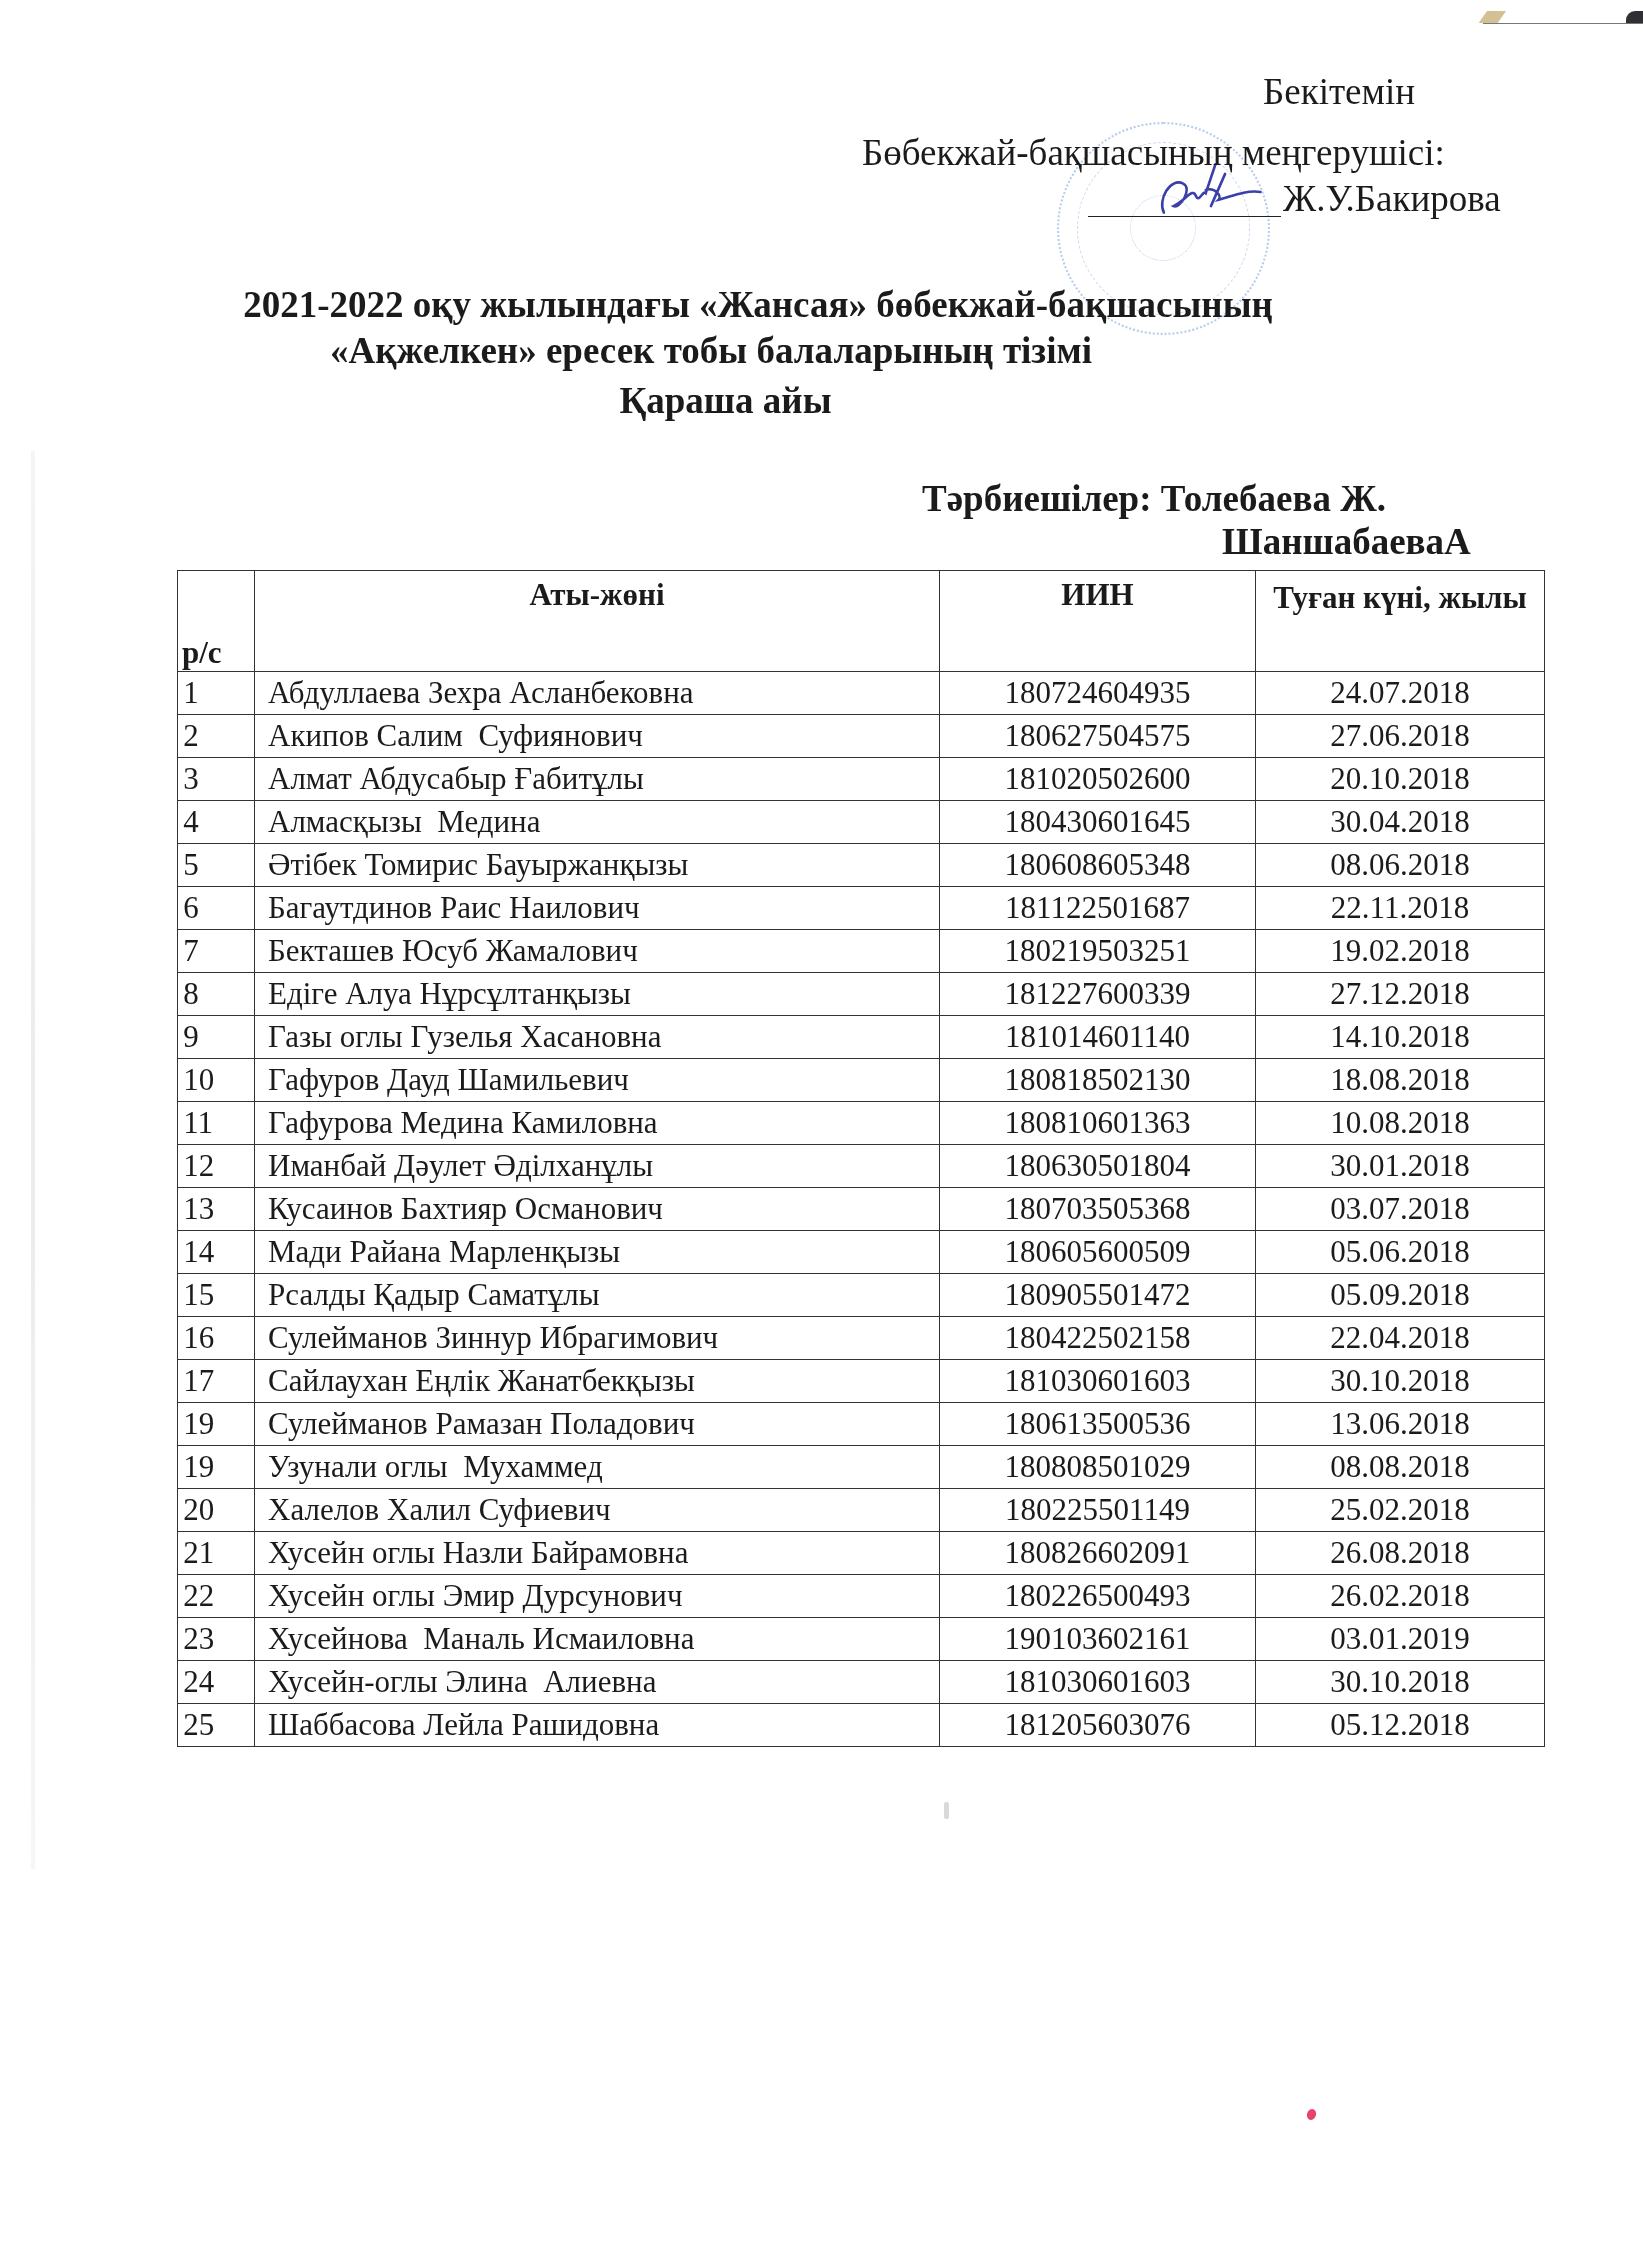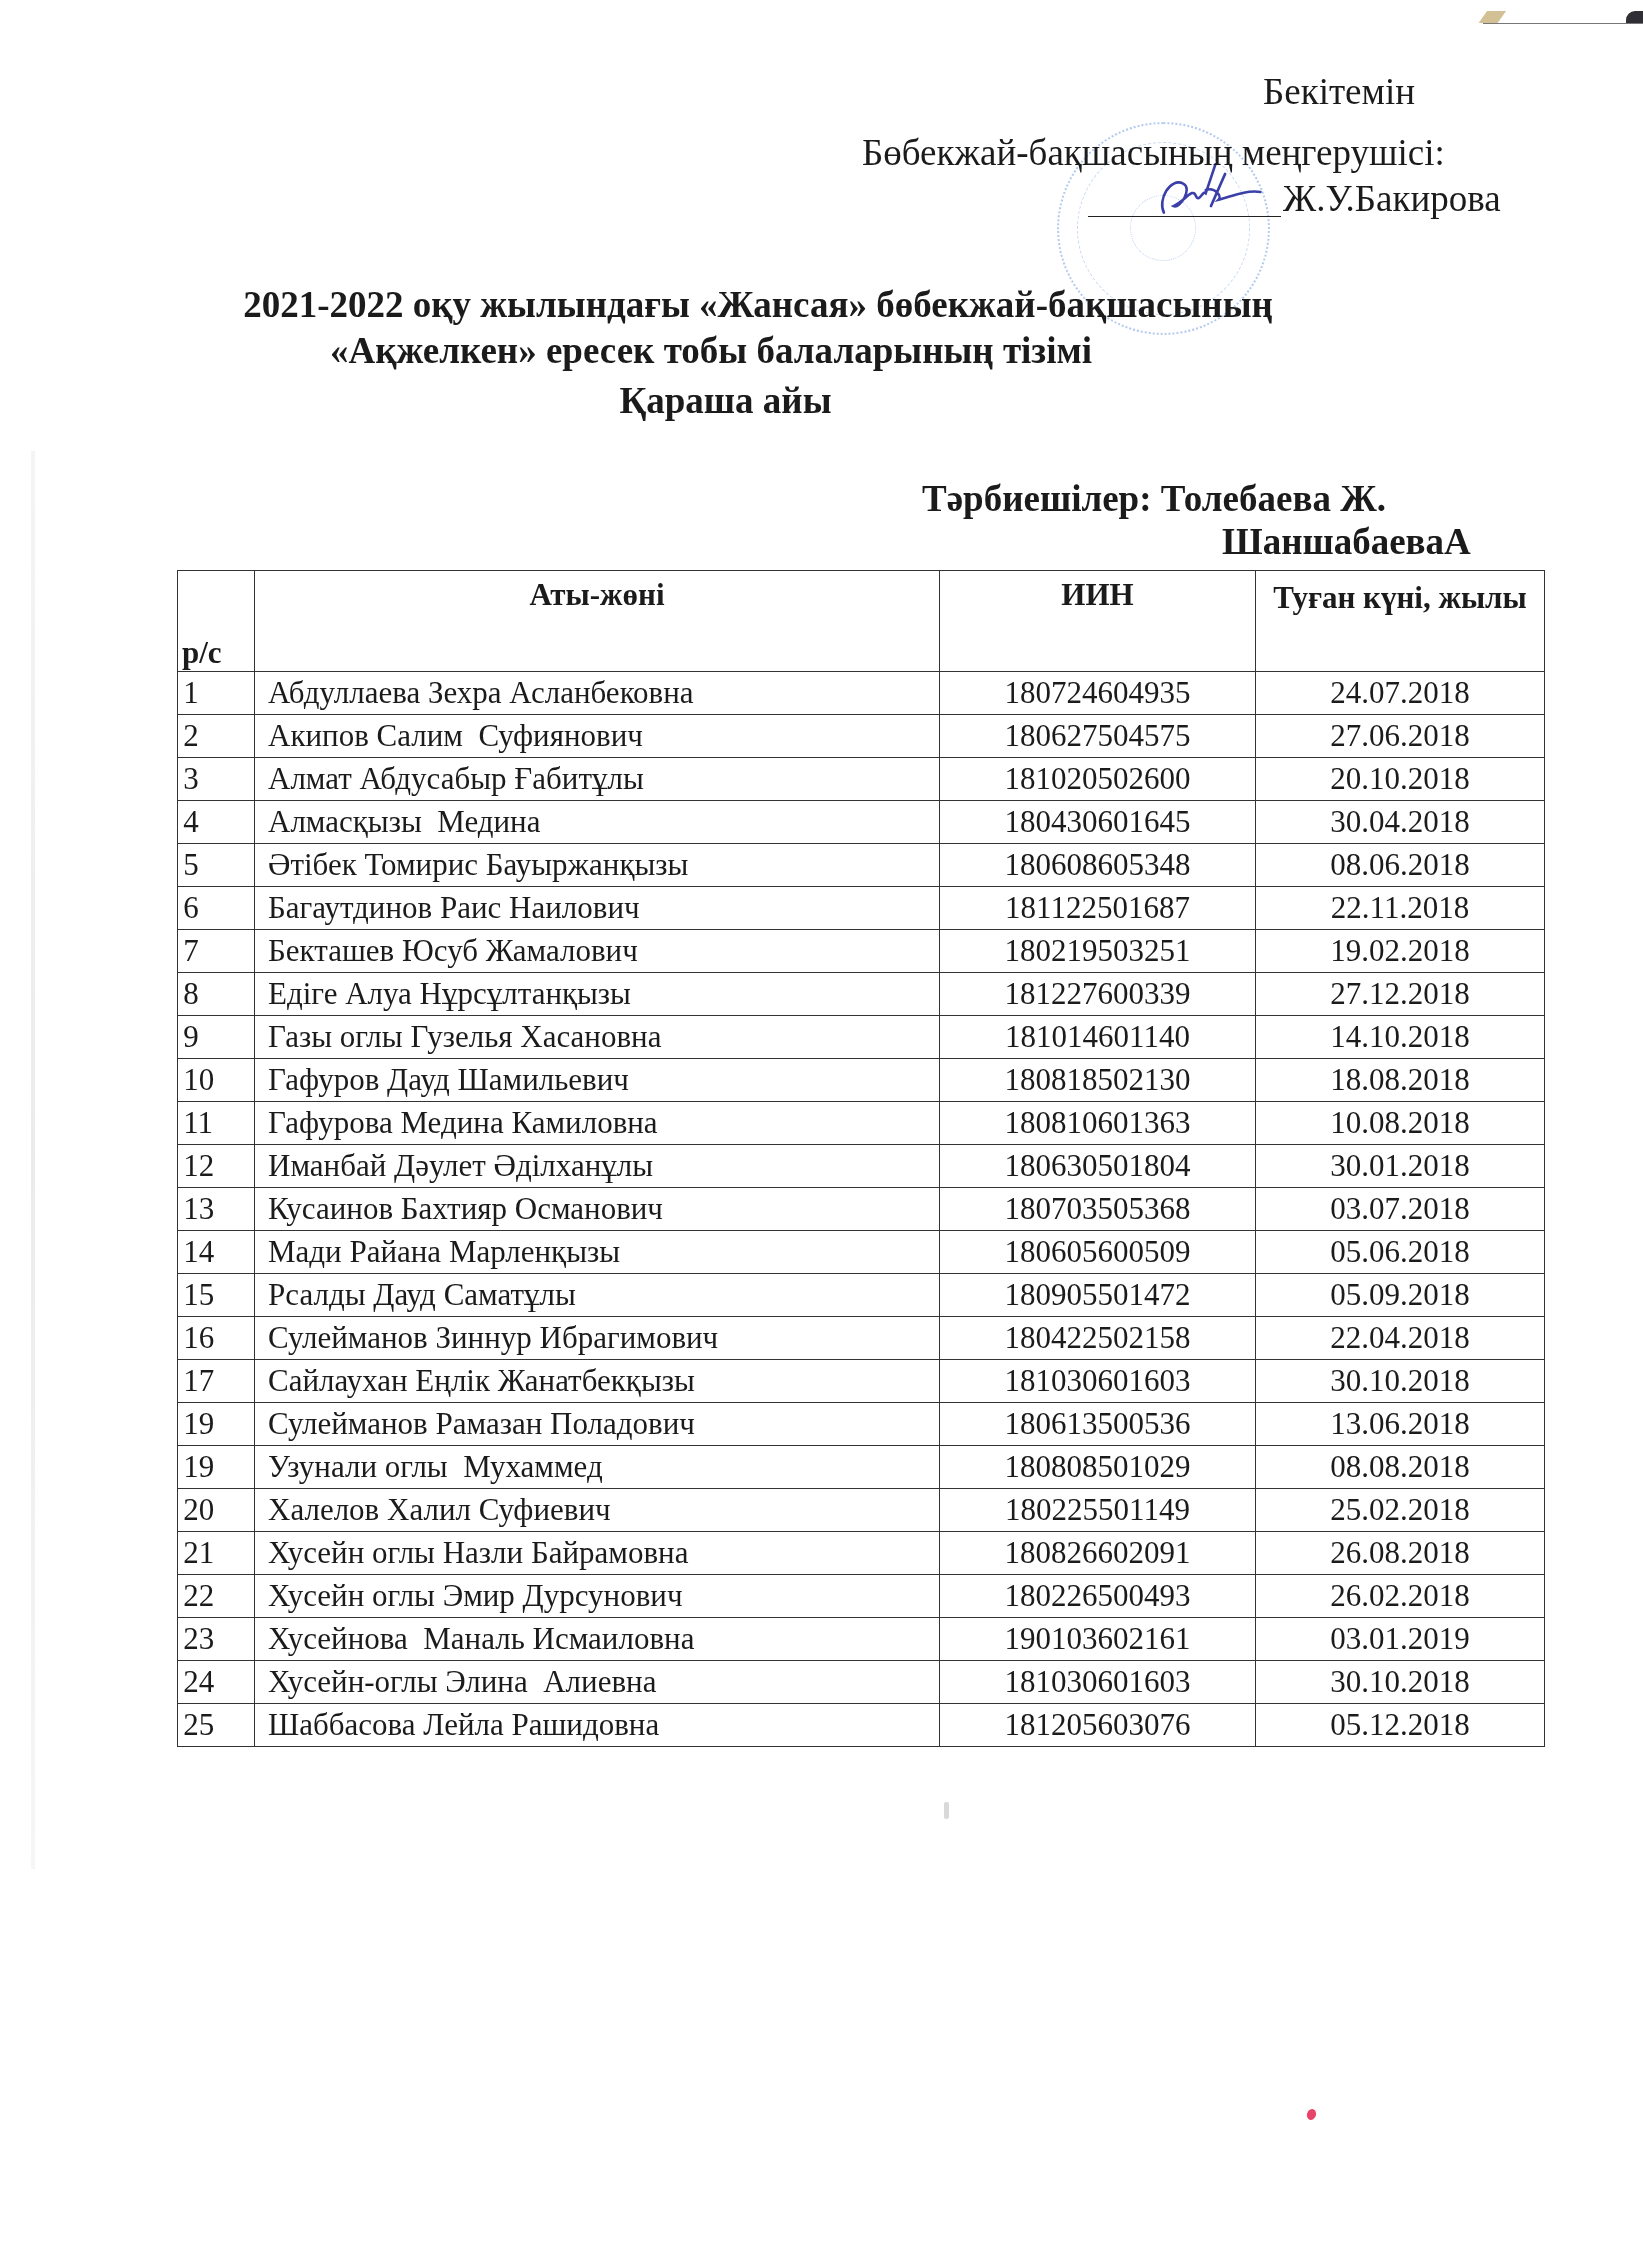--- a/index.html
+++ b/index.html
@@ -174,21 +174,21 @@
         <td class="dob">03.07.2018</td>
       </tr>
       <tr>
         <td class="num">14</td>
         <td class="name">Мади Райана Марленқызы</td>
         <td class="iin">180605600509</td>
         <td class="dob">05.06.2018</td>
       </tr>
       <tr>
         <td class="num">15</td>
-        <td class="name">Рсалды Дауд Саматұлы</td>
+        <td class="name">Рсалды Қадыр Саматұлы</td>
         <td class="iin">180905501472</td>
         <td class="dob">05.09.2018</td>
       </tr>
       <tr>
         <td class="num">16</td>
         <td class="name">Сулейманов Зиннур Ибрагимович</td>
         <td class="iin">180422502158</td>
         <td class="dob">22.04.2018</td>
       </tr>
       <tr>

